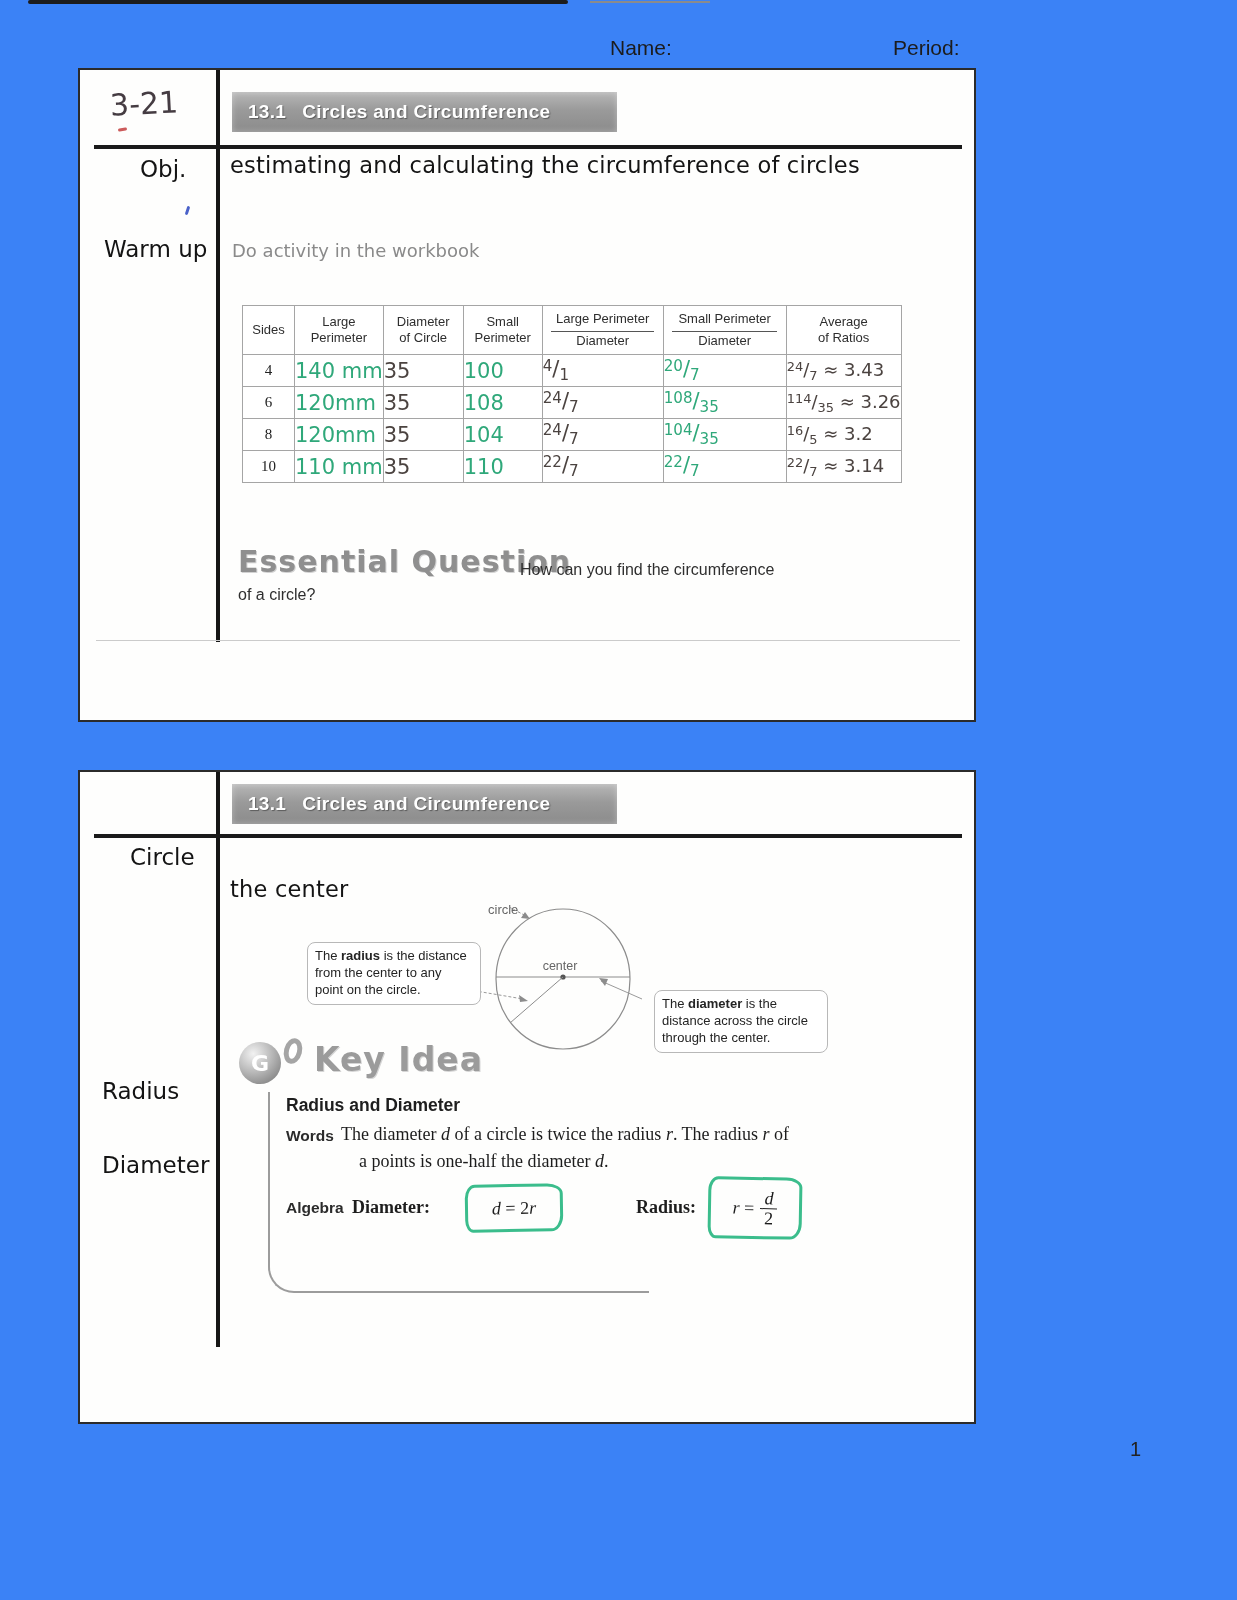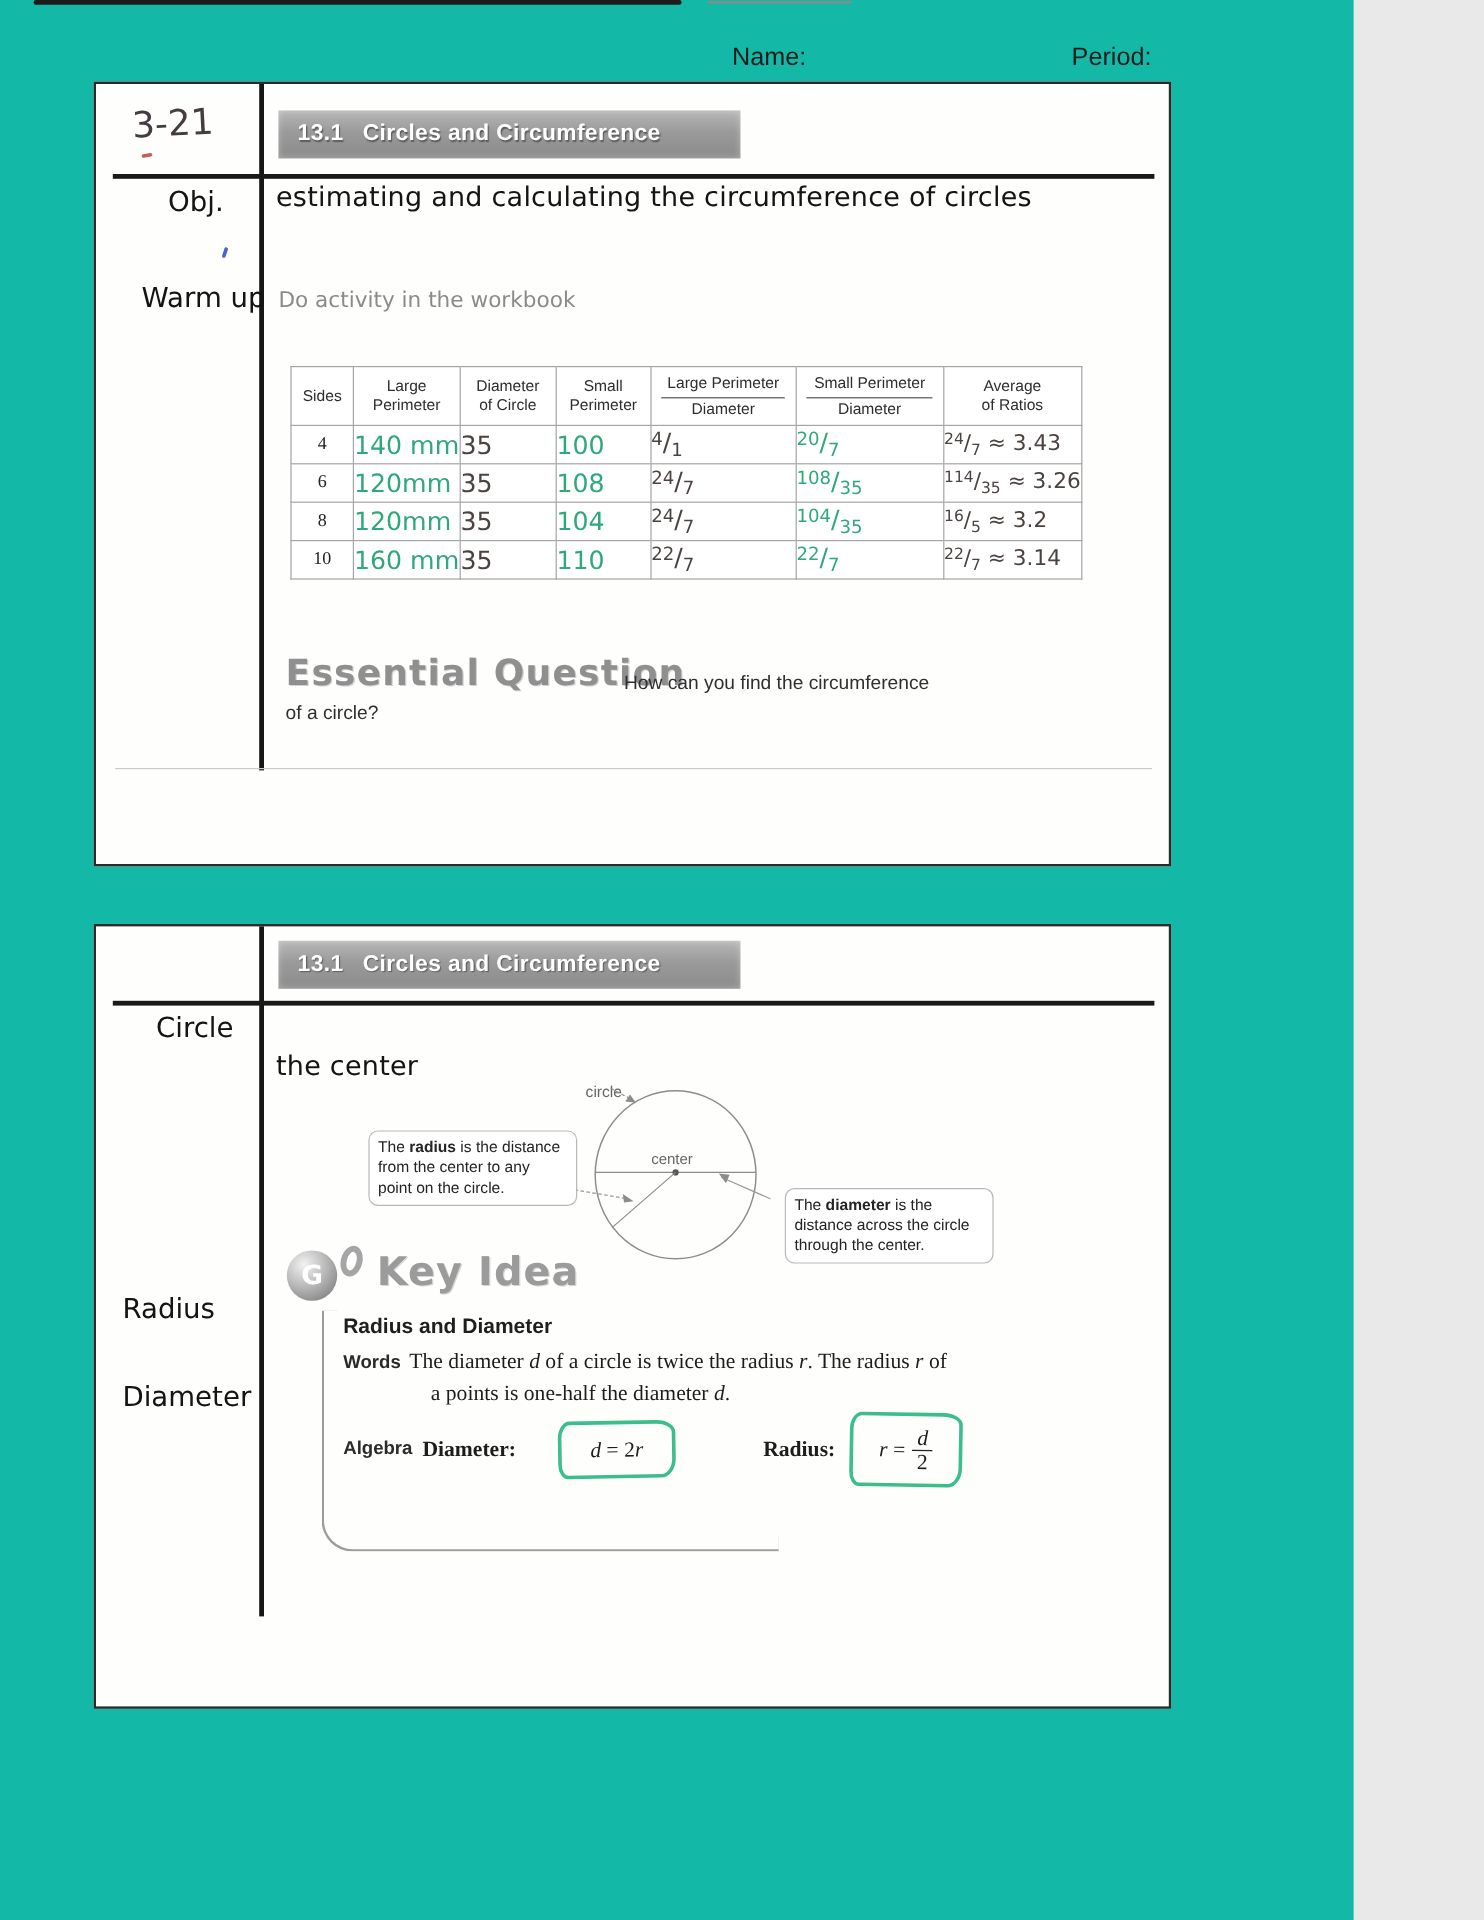--- a/index.html
+++ b/index.html
@@ -1,16 +1,16 @@
 <!DOCTYPE html>
 <html><head>
 <meta charset="utf-8">
 <style>
   html,body{margin:0;padding:0;background:#e9e9e9;}
-  .sheet{position:relative;width:1128px;height:1600px;background:#14b8a6;overflow:hidden;
+  .sheet{position:relative;width:1237px;height:1600px;background:#3b82f6;overflow:hidden;
          font-family:"Liberation Sans",sans-serif;color:#1c1c1c;}
   .abs{position:absolute;}
   .hand{font-family:"DejaVu Sans",sans-serif;}
   .panel{position:absolute;left:78px;width:894px;border:2px solid #2b2b2b;background:#fefefd;}
   .panel1{top:68px;height:650px;}
   .panel2{top:770px;height:650px;}
   .divider{position:absolute;width:4px;background:#161616;left:136px;top:0;}
   .thickline{position:absolute;left:14px;width:868px;height:4px;background:#1a1a1a;}
   .banner{position:absolute;left:152px;width:385px;height:40px;
           background:linear-gradient(180deg,#b7b7b7,#9a9a9a 45%,#8b8b8b);
@@ -84,21 +84,21 @@
     <div class="thickline" style="top:75px;"></div>
 
     <div class="abs hand" style="left:30px;top:16px;font-size:30px;color:#453c42;transform:rotate(-3deg);">3-21</div>
     <div class="abs" style="left:38px;top:58px;width:9px;height:3px;background:#cc5b5b;transform:rotate(-10deg);border-radius:2px;"></div>
 
     <div class="abs hand sidelabel" style="left:60px;top:86px;">Obj.</div>
     <div class="abs" style="left:106px;top:136px;width:3px;height:9px;background:#4a62c9;transform:rotate(18deg);border-radius:2px;"></div>
 
     <div class="abs hand comicline" style="left:150px;top:82px;">estimating and calculating the circumference of circles</div>
 
-    <div class="abs hand sidelabel" style="left:38px;top:166px;">Warm up</div>
+    <div class="abs hand sidelabel" style="left:24px;top:166px;">Warm up</div>
     <div class="abs hand graytext" style="left:152px;top:170px;font-size:18px;">Do activity in the workbook</div>
 
     <table class="wu abs" style="left:162px;top:235px;">
       <colgroup>
         <col style="width:52px">
           <col style="width:77px">
           <col style="width:80px">
           <col style="width:79px">
         <col style="width:121px">
           <col style="width:123px">
@@ -174,21 +174,21 @@
             <td class="cell-sides">8</td>
             <td class="hw green">120mm</td>
             <td class="hw dark">35</td>
             <td class="hw green">104</td>
             <td class="hw dark"><sup>24</sup>/<sub>7</sub></td>
             <td class="hw green"><sup>104</sup>/<sub>35</sub></td>
             <td class="hw dark avg"><sup>16</sup>/<sub>5</sub> ≈ 3.2</td>
           </tr>
           <tr>
             <td class="cell-sides">10</td>
-            <td class="hw green">160 mm</td>
+            <td class="hw green">110 mm</td>
             <td class="hw dark">35</td>
             <td class="hw green">110</td>
             <td class="hw dark"><sup>22</sup>/<sub>7</sub></td>
             <td class="hw green"><sup>22</sup>/<sub>7</sub></td>
             <td class="hw dark avg"><sup>22</sup>/<sub>7</sub> ≈ 3.14</td>
           </tr>
         </tbody>
     </table>
 
     <div class="abs eq-head" style="left:158px;top:474px;">Essential Question</div>

